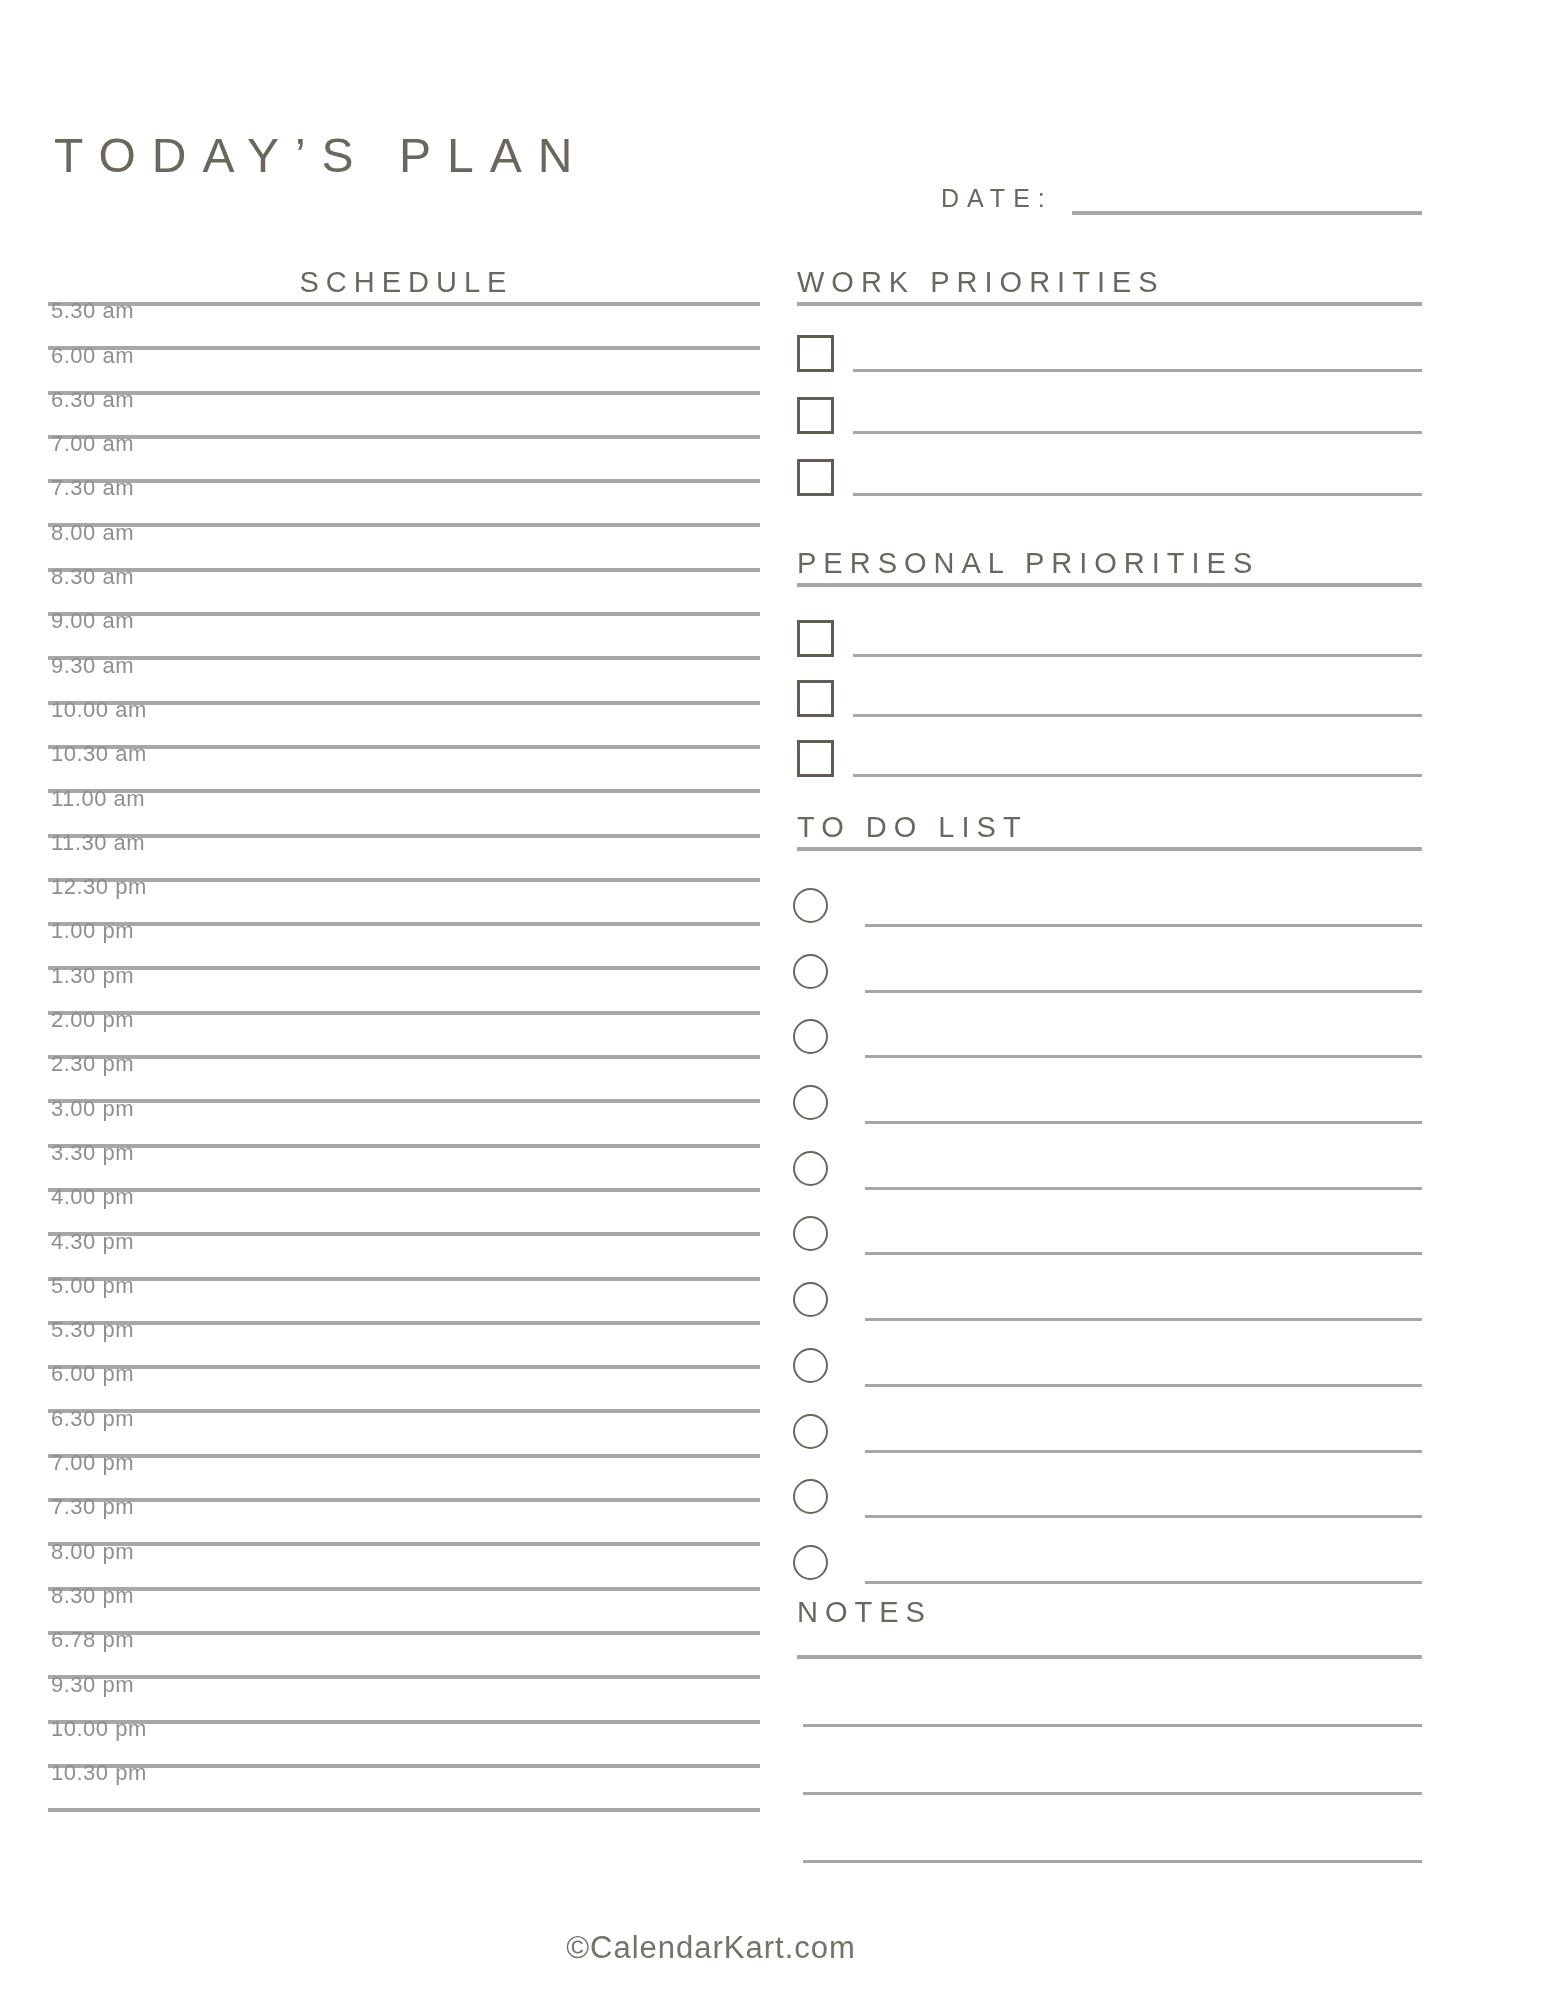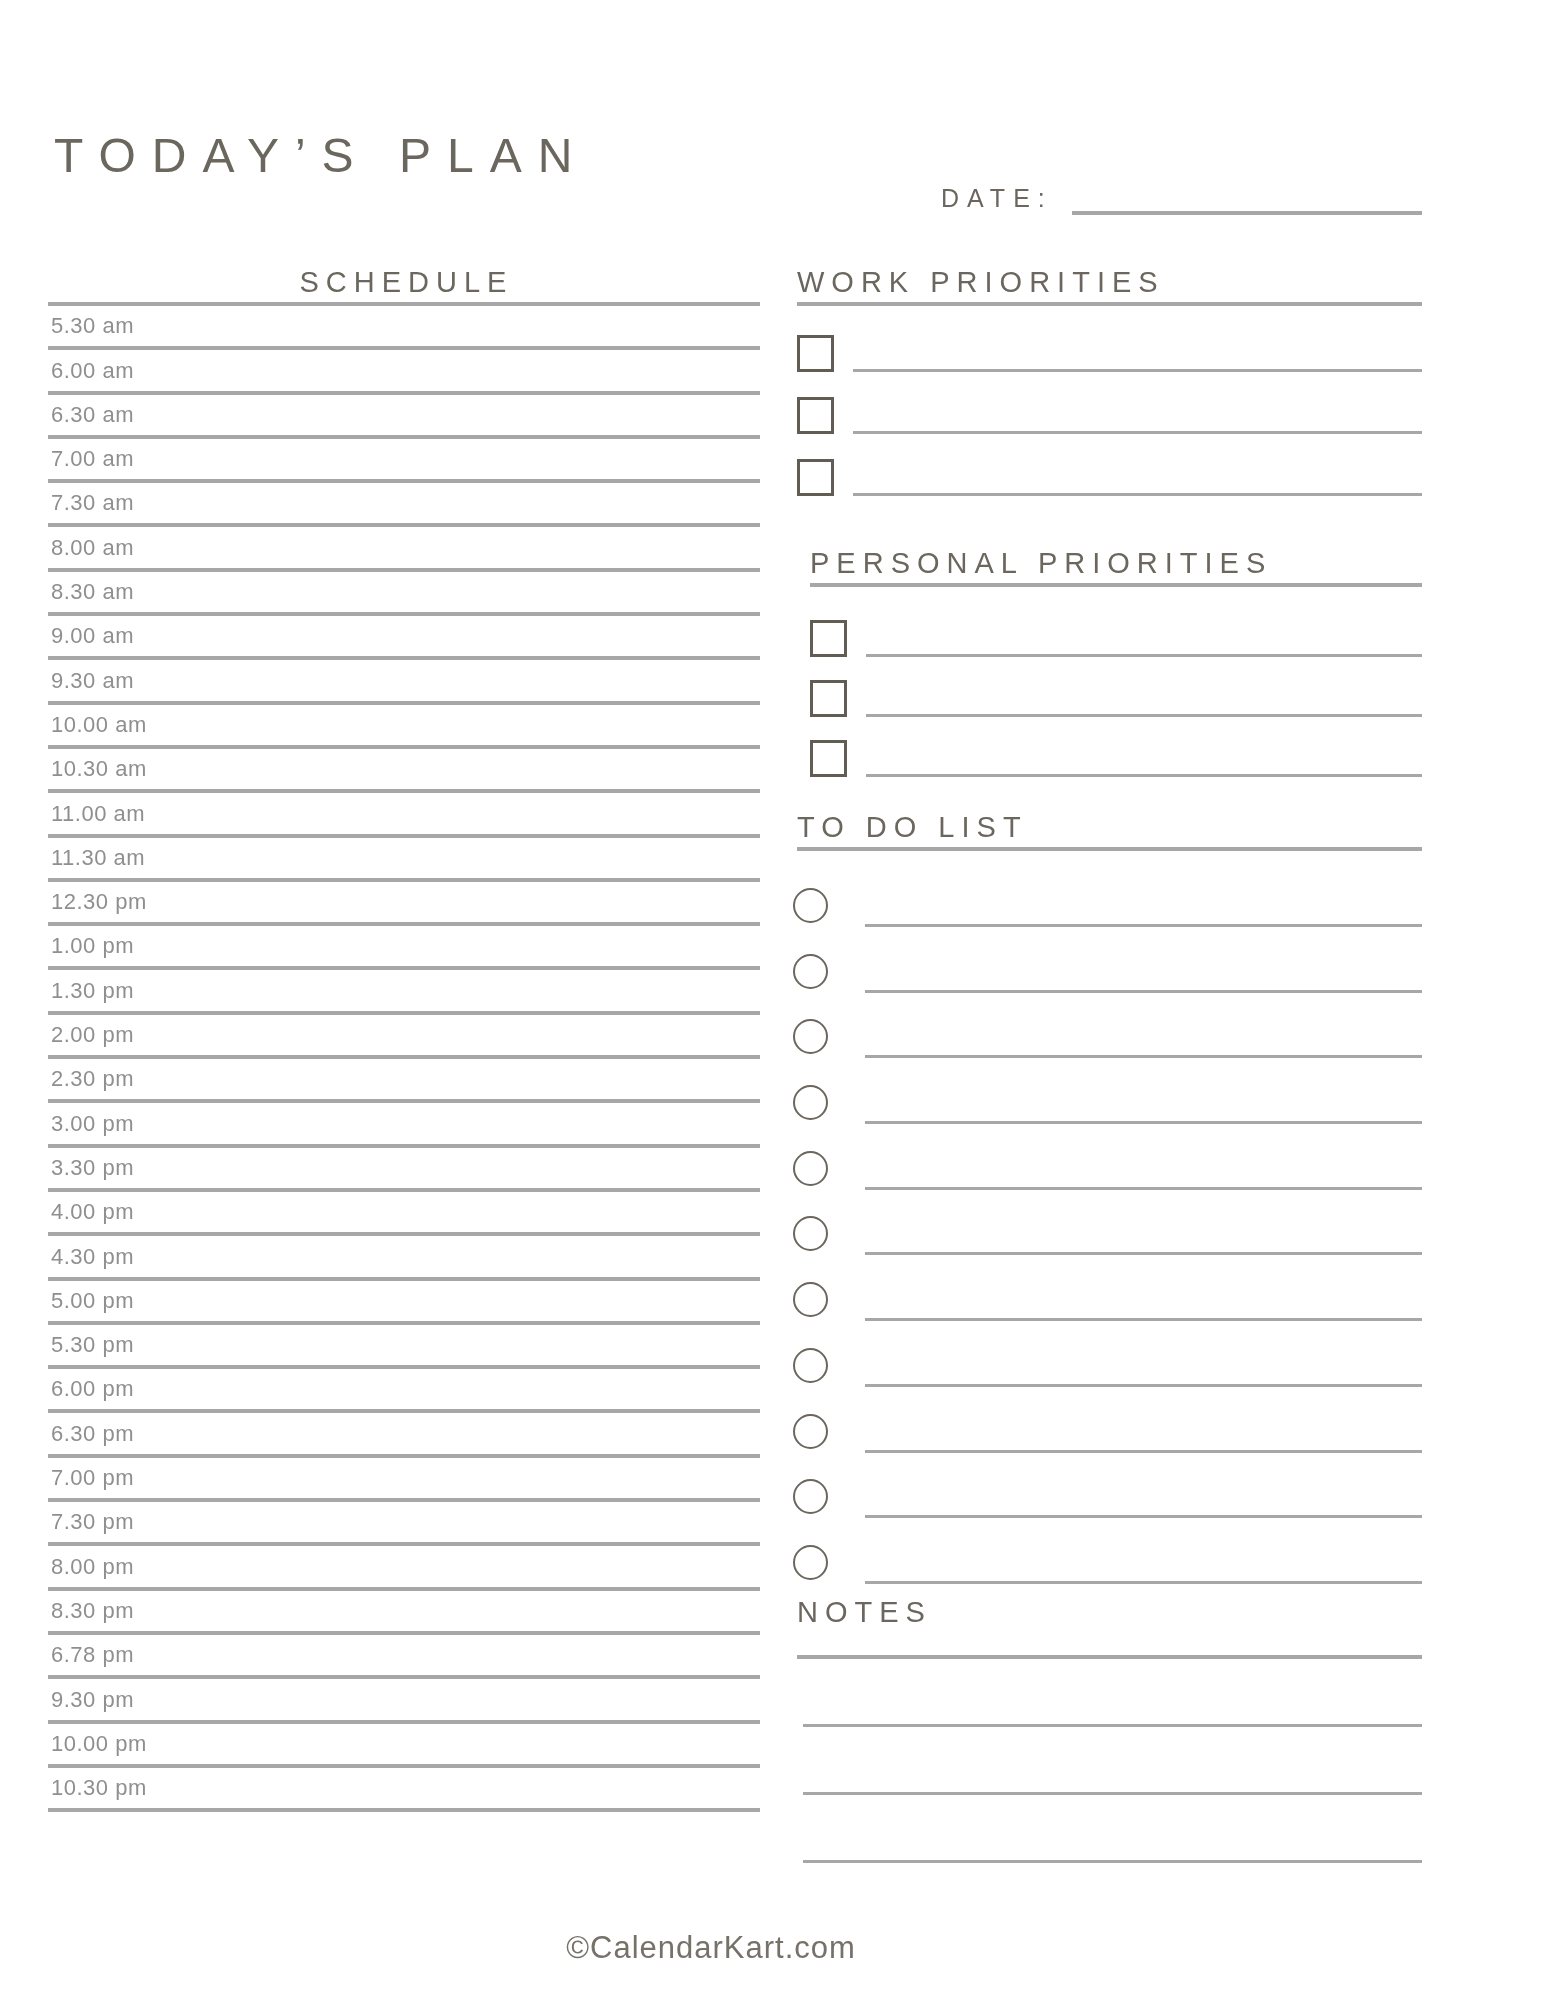--- a/index.html
+++ b/index.html
@@ -16,26 +16,26 @@
 
   
   .h{font-size:29px;letter-spacing:7px;color:var(--ink);line-height:40px;height:40px;white-space:nowrap;}
   .rule{height:4px;background:var(--line);}
 
   
   .schedule{position:absolute;left:48px;top:262px;width:712px;}
   .schedule .h{padding-left:5px;text-align:center;}
   .slot{height:44.3px;box-sizing:border-box;border-bottom:4px solid var(--line);
         display:flex;align-items:flex-end;}
-  .slot .time{font-size:22px;color:var(--label);letter-spacing:0.5px;padding:0 0 7px 3px;}
+  .slot .time{font-size:22px;color:var(--label);letter-spacing:0.5px;padding:0 0 22px 3px;}
 
   
   .rcol{position:absolute;left:797px;width:717px;}
   .work{top:262px;}
-  .personal{top:543px;margin-left:13px;}
+  .personal{top:543px;}
   .todo{top:807px;}
   .notes{top:1592px;}
   .work .rows{margin-top:29px;}
   .personal .rows{margin-top:33px;}
   .todo .rows{margin-top:37px;}
 
   .crow{position:relative;height:62px;}
   .personal .crow{height:60px;}
   .crow .box{position:absolute;left:0;top:0;width:31px;height:31px;border:3px solid var(--box);
              background:#fff;display:block;}

